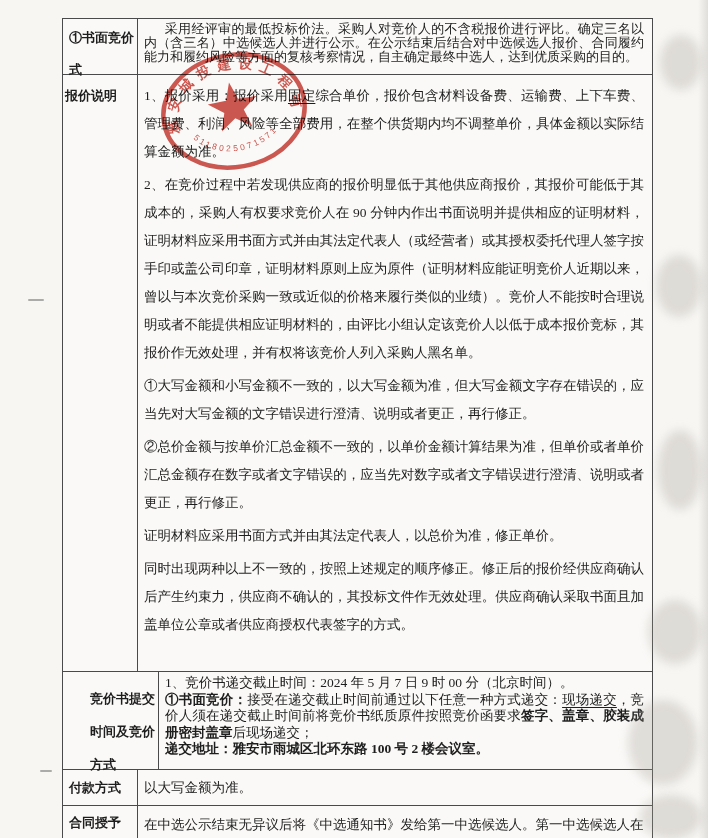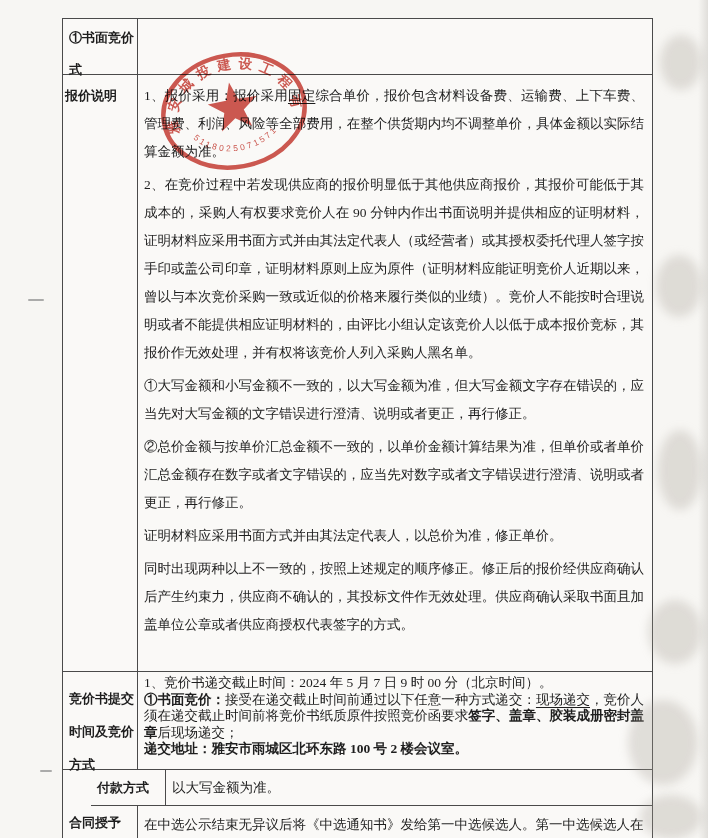--- a/index.html
+++ b/index.html
@@ -34,24 +34,24 @@
   .r0{height:56px;}
   .r0 .content-cell{font-size:13px;line-height:13.8px;padding-top:3px;}
   .r0 .content-cell p{text-indent:1.6em;}
   
   .r1{height:597px;}
   .r1 .label-cell{text-align:left;padding:12px 2px 0 2px;line-height:18px;}
   .r1 .content-cell{font-size:13.5px;line-height:28px;padding-top:7px;}
   .r1 .content-cell p{margin-bottom:5px;}
   
   .r2{height:98px;}
-  .r2 .label-cell{padding-top:10px;line-height:33px;}
+  .r2 .label-cell{padding-top:10px;line-height:33px;margin-left:21px;}
   .r2 .content-cell{font-size:13.5px;line-height:16.6px;padding-top:3px;}
   
-  .r3{height:36px;margin-left:28px;}
+  .r3{height:36px;}
   .r3 .label-cell{line-height:36px;padding-top:0;}
   .r3 .content-cell{font-size:13.5px;line-height:36px;padding-top:0;}
   
   .r4{height:34px;}
   .r4 .label-cell{line-height:16px;padding-top:9px;}
   .r4 .content-cell{font-size:13.5px;line-height:16px;padding-top:11px;}
   .b{font-weight:bold;}
   .u{text-decoration:underline;text-underline-offset:3px;}
   
   .seal{
@@ -68,20 +68,23 @@
 </style>
 </head>
 <body>
 
 <div class="doc-table">
 
   <div class="row r0">
     <div class="label-cell">
       <span class="lbl-line">①书面竞价</span>
       <span class="lbl-line">式</span>
+    </div>
+    <div class="content-cell">
+      <p><span>采用经评审的最低投标价法。采购人对竞价人的不含税报价进行评比。确定三名以内（含三名）中选候选人并进行公示。在公示结束后结合对中选候选人报价、合同履约能力和履约风险等方面的复核考察情况，自主确定最终中选人，达到优质采购的目的。</span></p>
     </div>
   </div>
 
   <div class="row r1">
     <div class="label-cell">
       <span class="lbl-line">报价说明</span>
     </div>
     <div class="content-cell">
       <p>
         <span>1、报价采用：报价采用</span><span class="u">固定</span><span>综合单价，报价包含材料设备费、运输费、上下车费、管理费、利润、风险等全部费用，在整个供货期内均不调整单价，具体金额以实际结算金额为准。</span>

